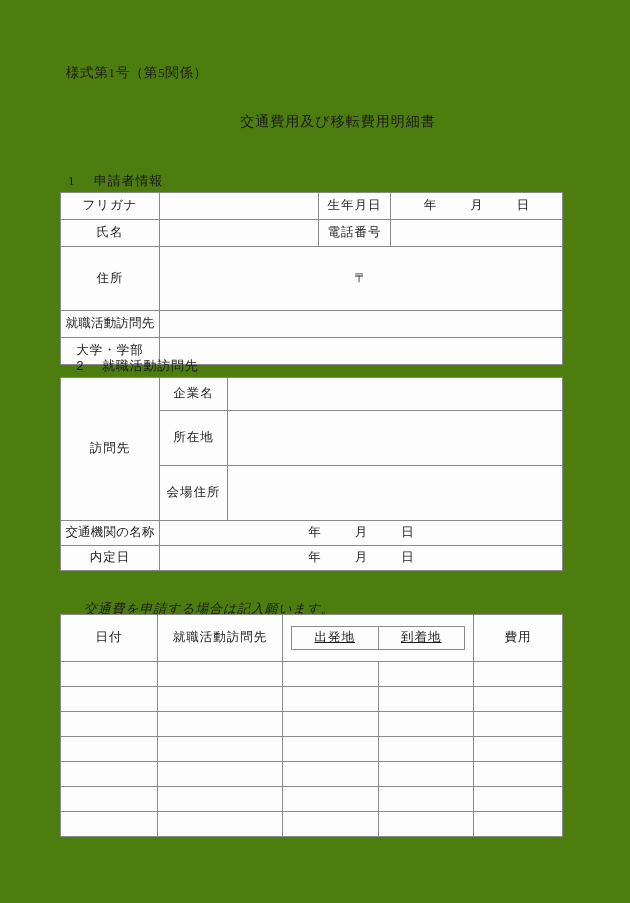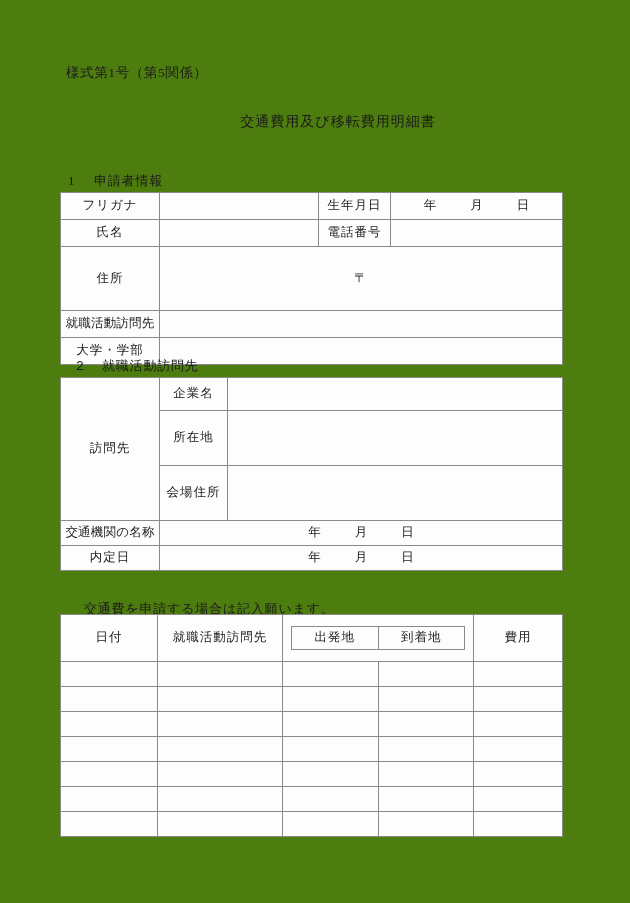--- a/index.html
+++ b/index.html
@@ -59,21 +59,21 @@
   .sec-note {
     position: absolute;
     font-size: 13px;
     letter-spacing: 0.8px;
     white-space: nowrap;
   }
 
   #sec1-head { left: 68px; top: 172px; }
   #sec2-head { left: 76px; top: 357px; font-family: Liberation Mono, monospace; }
   #sec3-head { left: 68px; top: 580px; }
-  #sec3-note { left: 84px; top: 600px; }
+  #sec3-note { left: 84px; top: 600px; font-style: italic; }
 
   
   table.form {
     position: absolute;
     border-collapse: collapse;
     table-layout: fixed;
     font-size: 12.5px;
     background: #fdfdfd;
   }
   table.form td {
@@ -101,20 +101,21 @@
   .ymd .y { margin-right: 34px; }
   .ymd .m { margin-right: 34px; }
 
   #table1 { left: 60px; top: 192px; width: 502px; }
   #table2 { left: 60px; top: 377px; width: 502px; }
   #table3 { left: 60px; top: 614px; width: 502px; }
 
   .sub-head-wrap {
     padding: 8px !important;
     vertical-align: middle;
+    text-decoration: underline;
   }
   .sub-split {
     width: 100%;
     border-collapse: collapse;
     table-layout: fixed;
   }
   .sub-split td {
     border: none;
     text-align: center;
     letter-spacing: 1px;

